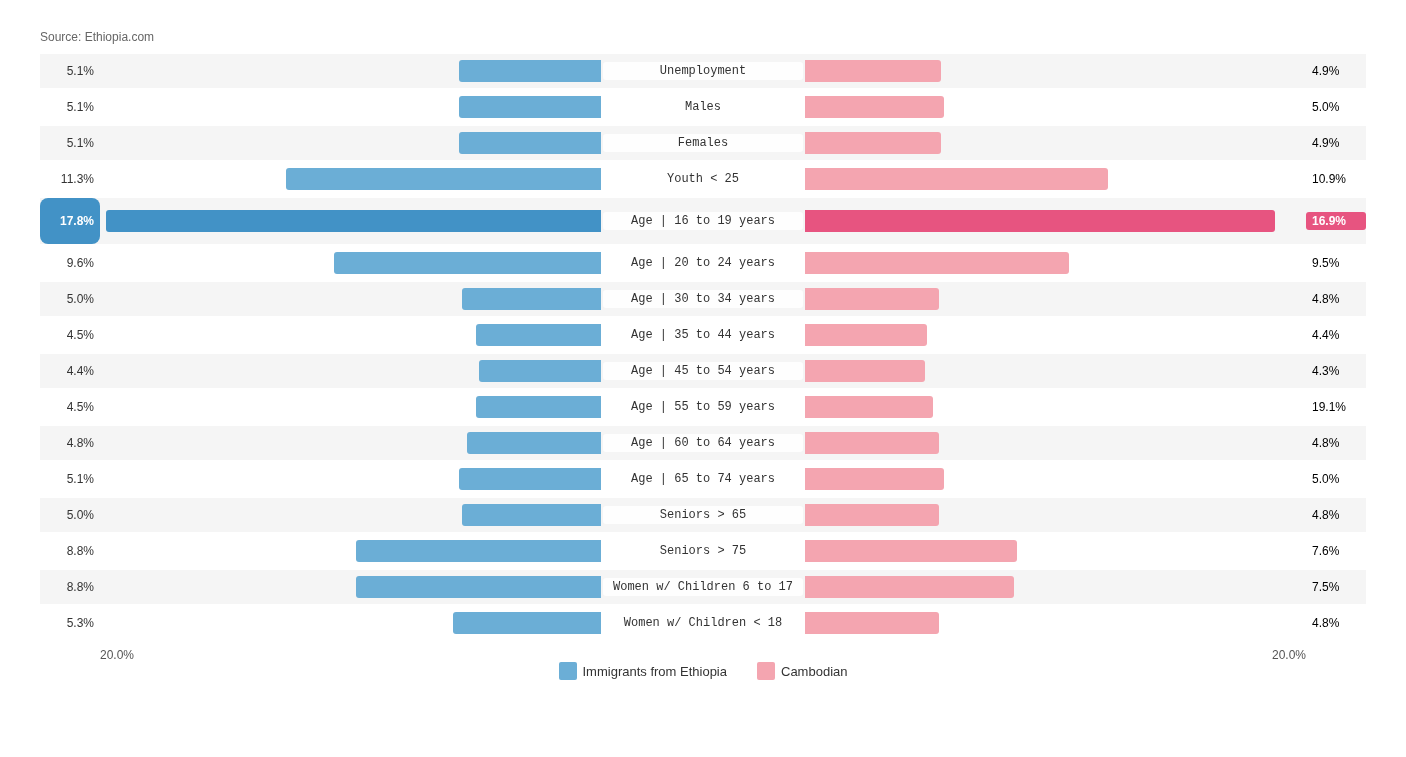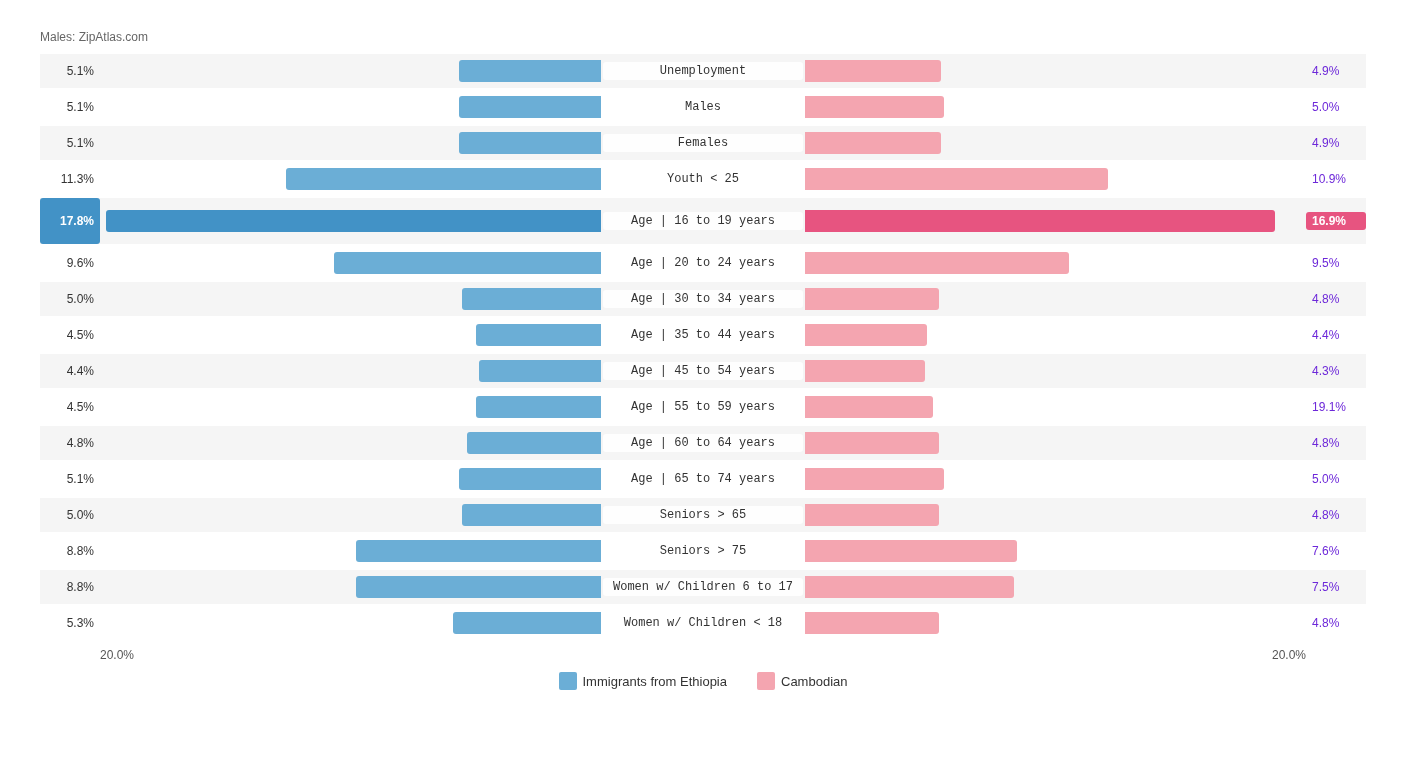--- a/index.html
+++ b/index.html
@@ -106,21 +106,21 @@
     }
     .right-bar {
       height: 22px;
       background: #f4a5b0;
       border-radius: 0 3px 3px 0;
     }
     .right-val {
       width: 60px;
       text-align: left;
       font-size: 12px;
-      color: #6d28d9;
+      color: #000000;
       padding-left: 6px;
       flex-shrink: 0;
     }
     
     .row-highlight .left-bar {
       background: #4292c6;
     }
     .row-highlight .right-bar {
       background: #e75480;
     }
@@ -144,21 +144,21 @@
       display: flex;
       margin-top: 8px;
       padding-left: 60px;
       padding-right: 60px;
     }
     .legend {
       display: flex;
       justify-content: center;
       align-items: flex-start;
       gap: 30px;
-      margin-top: 10px;
+      margin-top: 0;
     }
     .legend-item {
       display: flex;
       align-items: center;
       gap: 6px;
       font-size: 13px;
       color: #333;
     }
     .legend-box {
       width: 18px;
@@ -171,21 +171,21 @@
     }
     .legend-box-pink {
       background: #f4a5b0;
     }
   </style>
 </head>
 <body>
 
 <div class="chart-container">
   <div style="display:flex; justify-content:space-between; align-items:flex-start;">
-    <div class="source-text">Males: ZipAtlas.com</div>
+    <div class="source-text">Source: Ethiopia.com</div>
   </div>
 
   <div class="chart-area" id="chart-area">
   <div class="row">
     <div class="left-val" style="">5.1%</div>
     <div class="bar-section">
       <div class="bars-wrapper">
         <div class="left-bar-container">
           <div class="left-bar" style="width:28.333333333333332%;background:#6baed6;"></div>
         </div>
@@ -236,21 +236,21 @@
         </div>
         <div class="center-label">Youth &lt; 25</div>
         <div class="right-bar-container">
           <div class="right-bar" style="width:60.55555555555555%;background:#f4a5b0;"></div>
         </div>
       </div>
     </div>
     <div class="right-val" style="">10.9%</div>
   </div>
       <div class="row row-highlight">
-    <div class="left-val" style="background:#4292c6;color:#fff;border-radius:3px;padding:16px 6px;font-weight:bold;">17.8%</div>
+    <div class="left-val" style="background:#4292c6;color:#fff;border-radius:8px;padding:16px 6px;font-weight:bold;">17.8%</div>
     <div class="bar-section">
       <div class="bars-wrapper">
         <div class="left-bar-container">
           <div class="left-bar" style="width:98.88888888888889%;background:#4292c6;"></div>
         </div>
         <div class="center-label">Age | 16 to 19 years</div>
         <div class="right-bar-container">
           <div class="right-bar" style="width:93.88888888888889%;background:#e75480;"></div>
         </div>
       </div>

